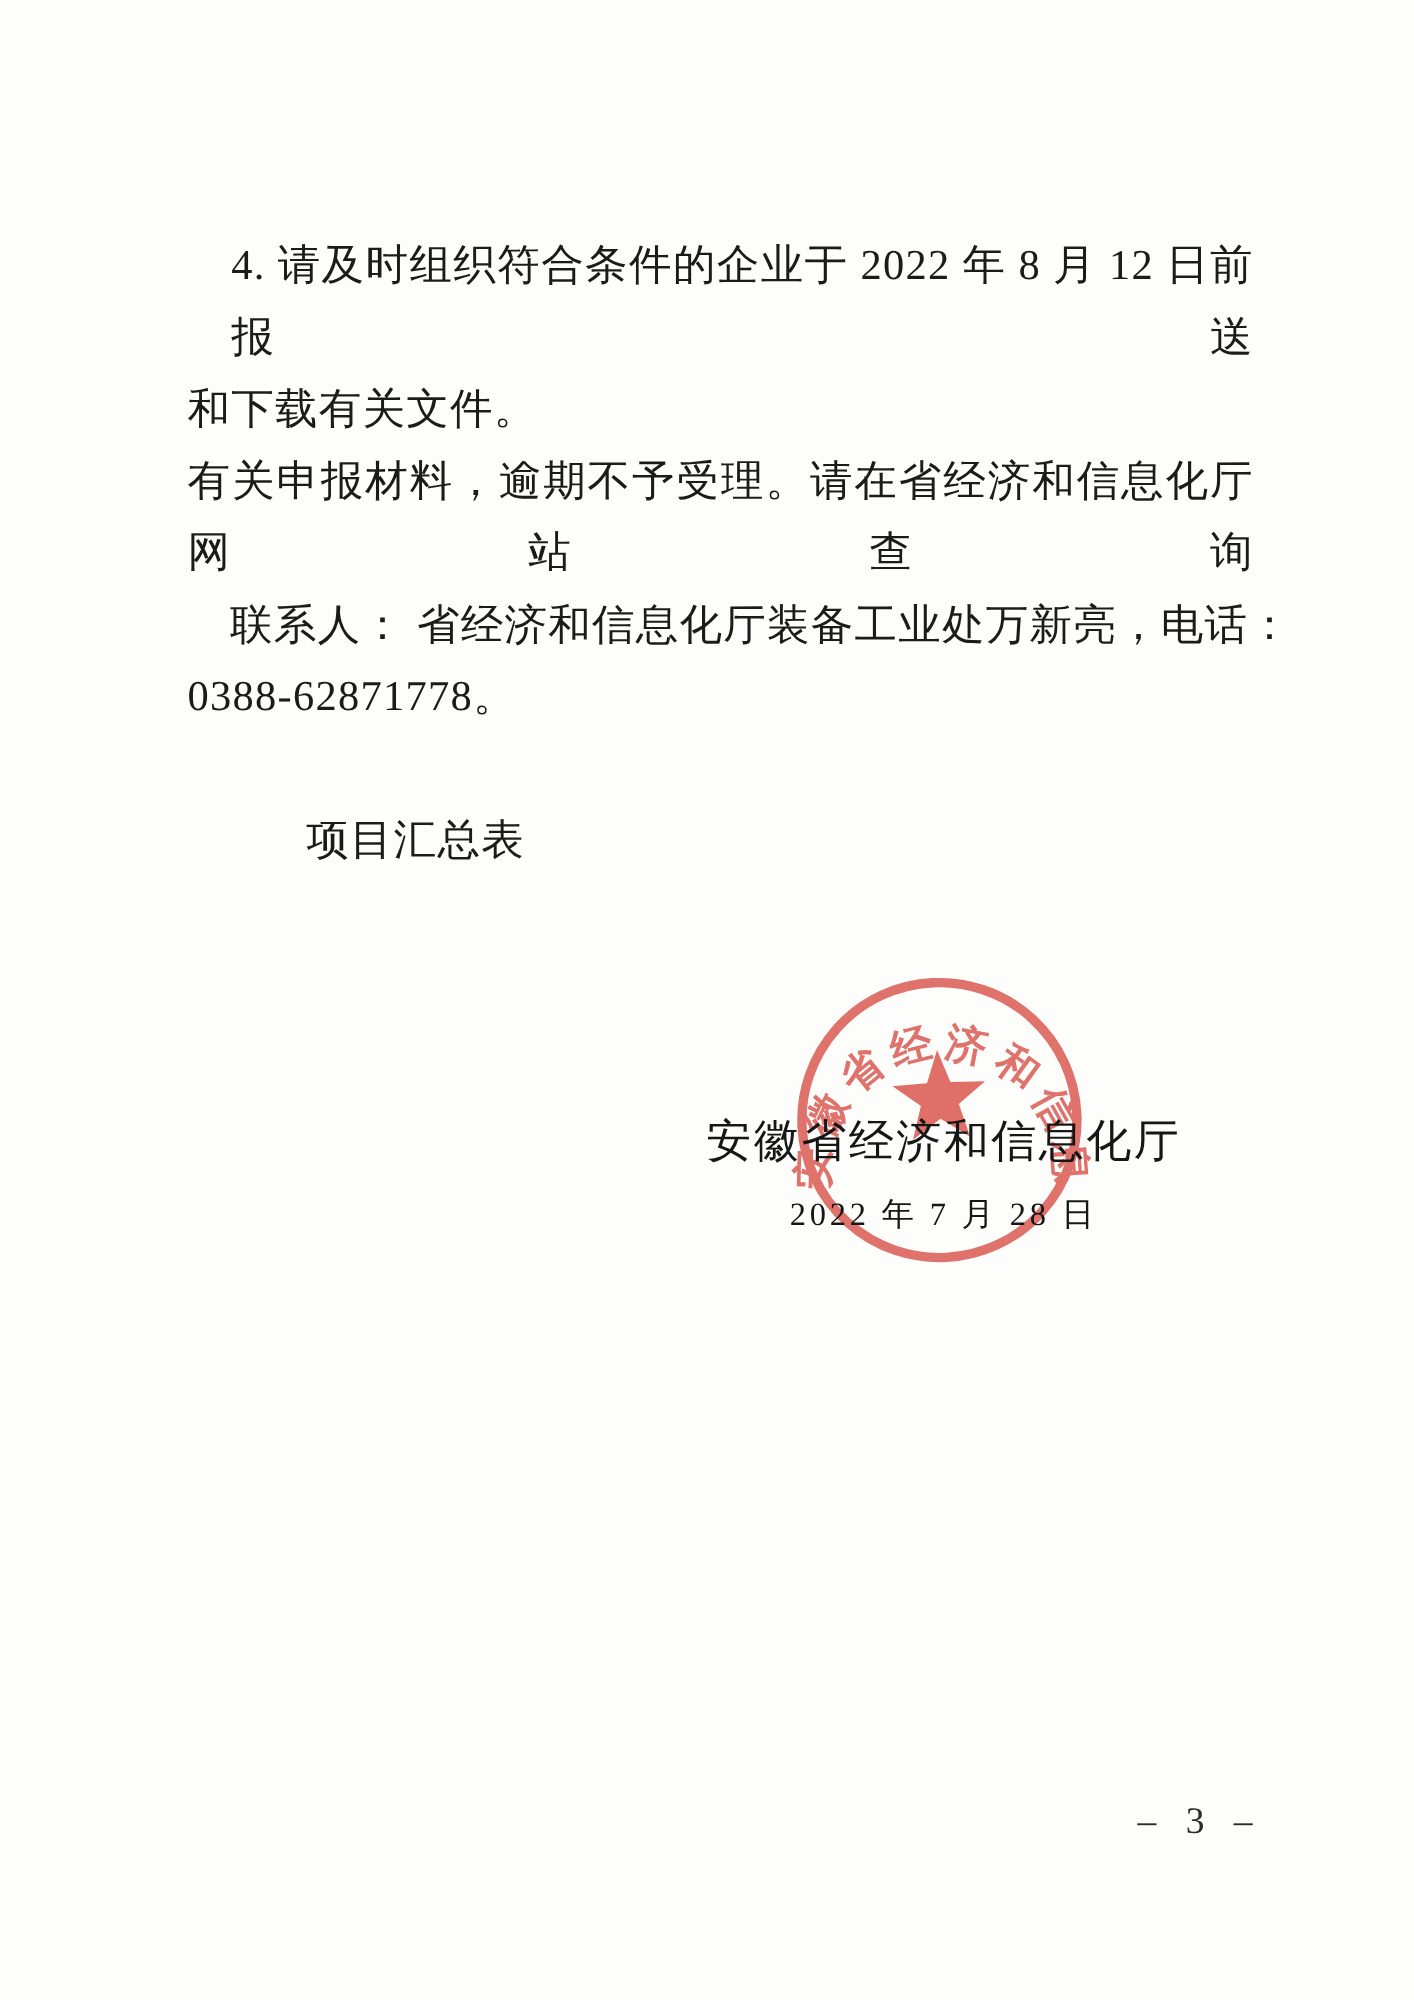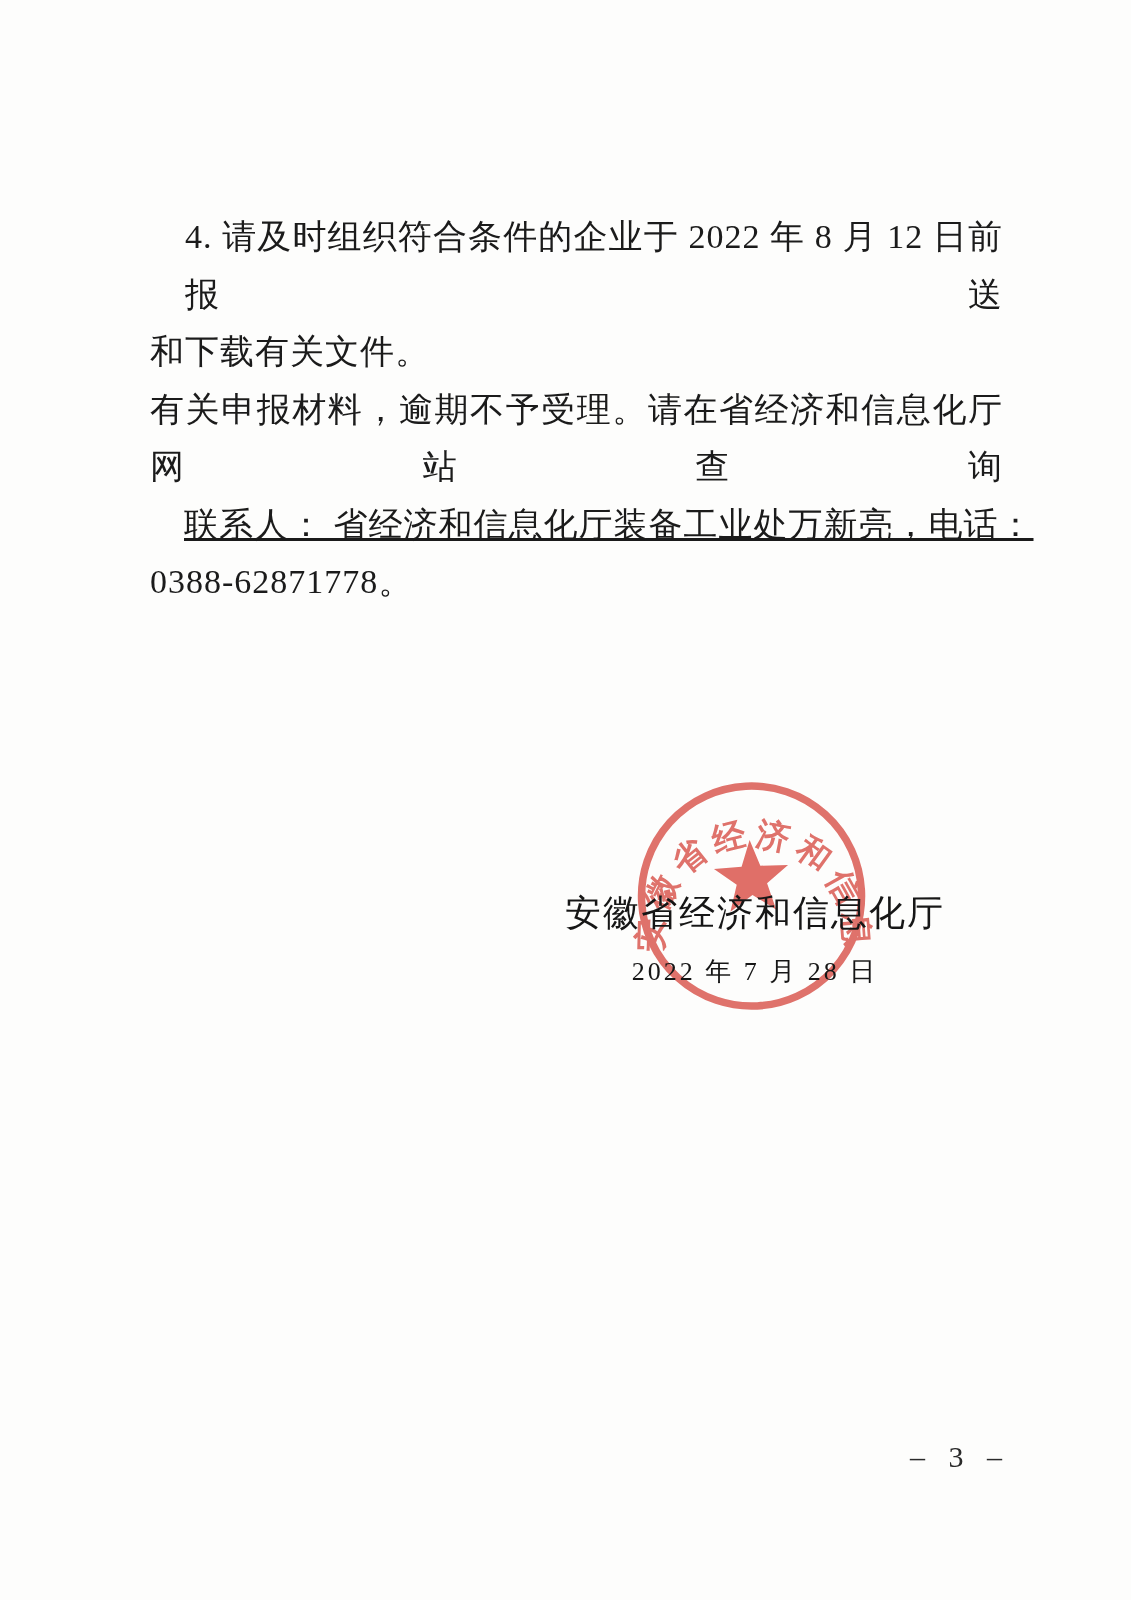--- a/index.html
+++ b/index.html
@@ -13,34 +13,34 @@
     height: 1600px;
     background: #fdfdfc;
     overflow: hidden;
     font-family: "Liberation Serif", "DejaVu Serif", serif;
     color: #1b1b1b;
   }
   
   .body-text {
     position: absolute;
     left: 150px;
-    top: 208px;
+    top: 184px;
     width: 853px;
     font-size: 34px;
     line-height: 57.5px;
     letter-spacing: 1px;
   }
   .line { white-space: nowrap; }
   .justify {
     white-space: normal;
     text-align: justify;
     text-align-last: justify;
   }
   .indent-num { padding-left: 35px; }
-  .indent-label { padding-left: 34px; text-decoration: underline; }
+  .indent-label { padding-left: 34px; }
   .indent-attach { padding-left: 37px; }
   .indent-hang { padding-left: 95px; }
   .spacer { height: 57.5px; }
 
   
   .seal {
     position: absolute;
     left: 628px;
     top: 780px;
     width: 250px;
@@ -97,20 +97,21 @@
 
 <div class="page">
 
   <div class="body-text">
     <div class="line justify indent-num">4. 请及时组织符合条件的企业于 2022 年 8 月 12 日前报送</div>
     <div class="line">和下载有关文件。</div>
     <div class="line justify">有关申报材料，逾期不予受理。请在省经济和信息化厅网站查询</div>
     <div class="line indent-label">联系人： 省经济和信息化厅装备工业处万新亮，电话：</div>
     <div class="line">0388-62871778。</div>
     <div class="spacer"></div>
+    <div class="line indent-hang">项目汇总表</div>
   </div>
 
   <div class="seal">
     <svg width="250" height="250" viewBox="0 0 250 250">
       <defs>
         <path id="sealArc" d="M 32.7 168.8 A 92 92 0 1 1 215.3 168.8" fill="none"></path>
       </defs>
       <circle class="seal-ring" cx="124" cy="116" r="110"></circle>
       <polygon class="seal-star" points="125,60 134.4,86.1 162.1,86.95 140.2,103.9 147.9,130.6 125,115 102.1,130.6 109.8,103.9 87.9,86.95 115.6,86.1"></polygon>
       <text class="seal-text">

